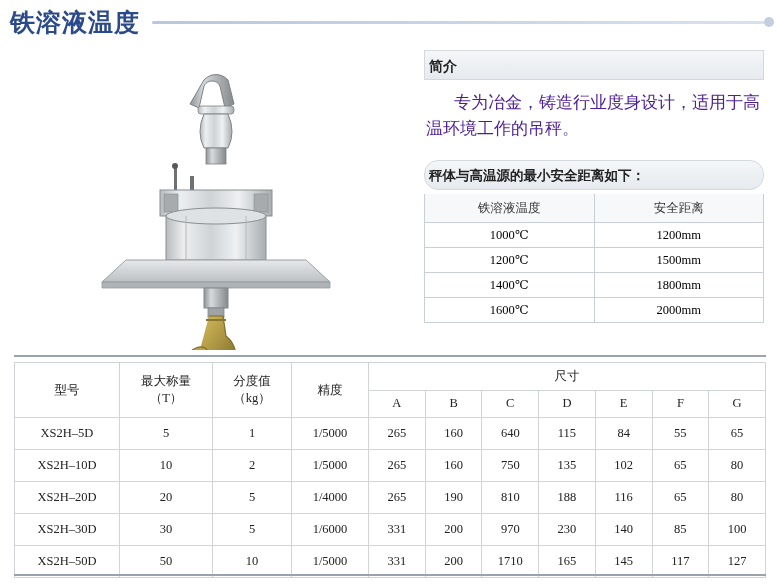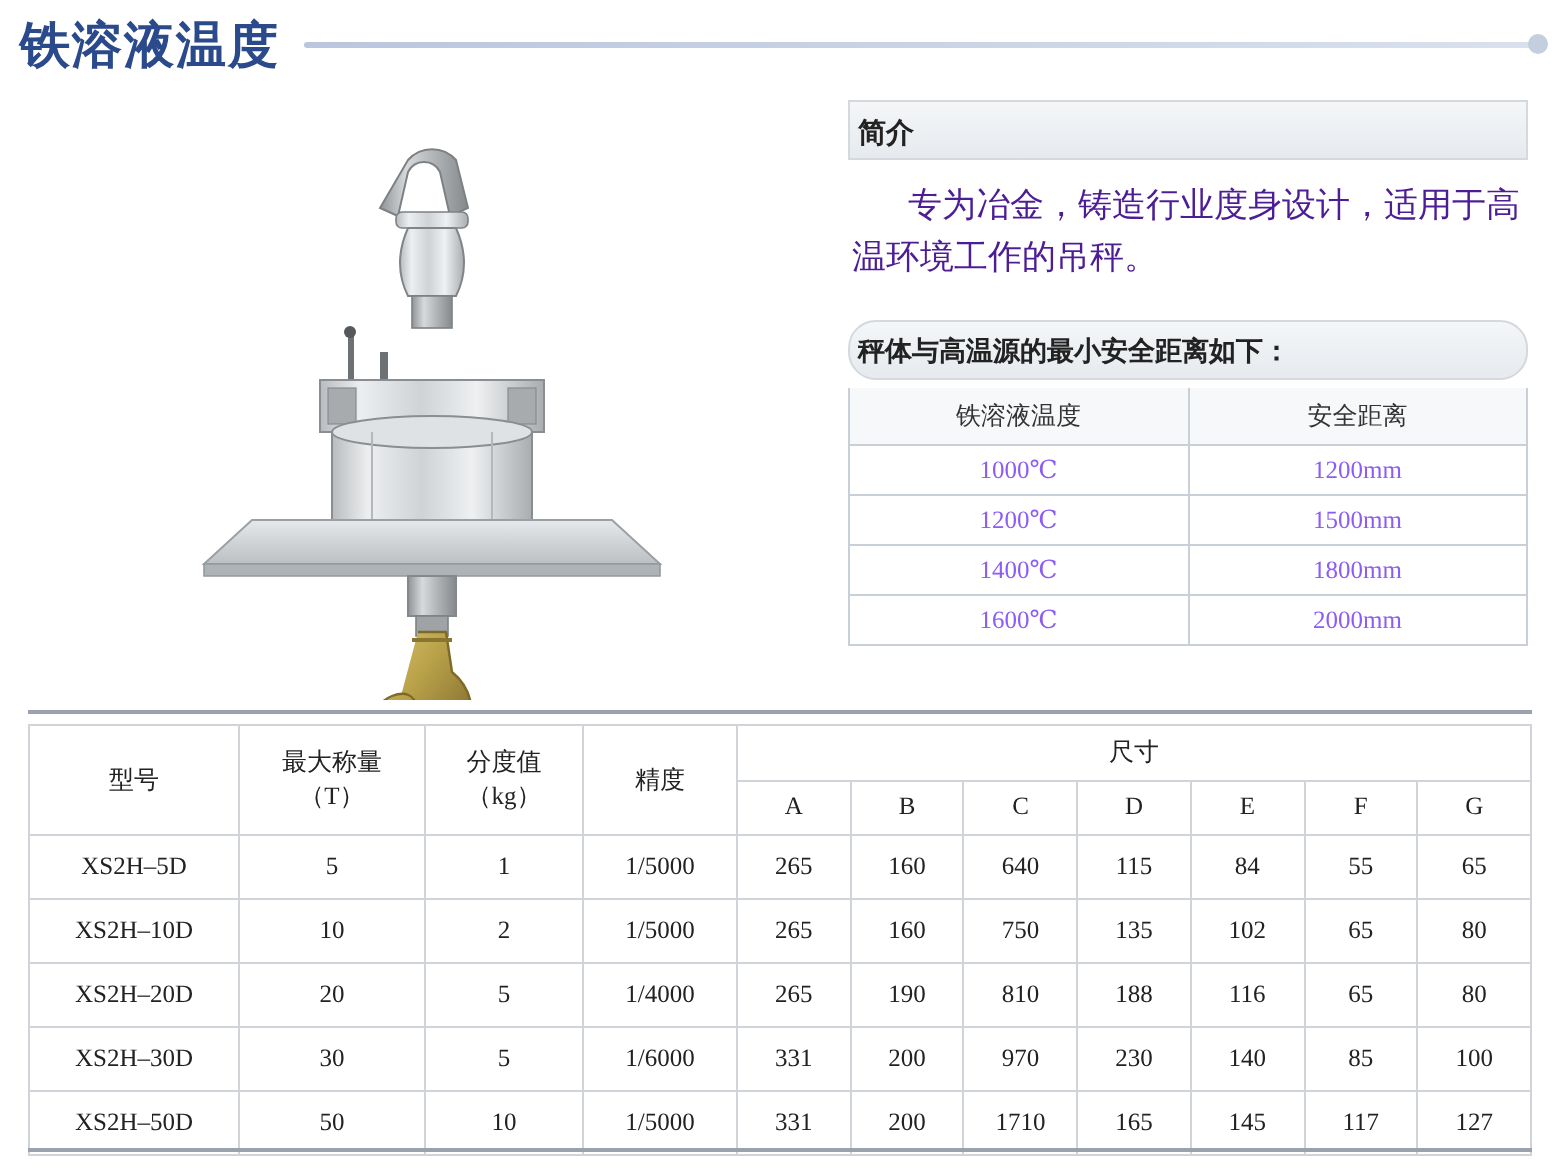--- a/index.html
+++ b/index.html
@@ -107,21 +107,21 @@
     border-collapse: collapse;
     margin-top: 4px;
     font-size: 12.5px;
     table-layout: fixed;
   }
   table.safety td {
     border: 1px solid #c9cfd6;
     border-top: none;
     height: 22px;
     text-align: center;
-    color: #8b5cf6;
+    color: #000000;
   }
   table.safety tr.head td {
     background: #f7f8fa;
     height: 26px;
     color: #333;
   }
 
   
   .spec-wrap {
     position: absolute;

